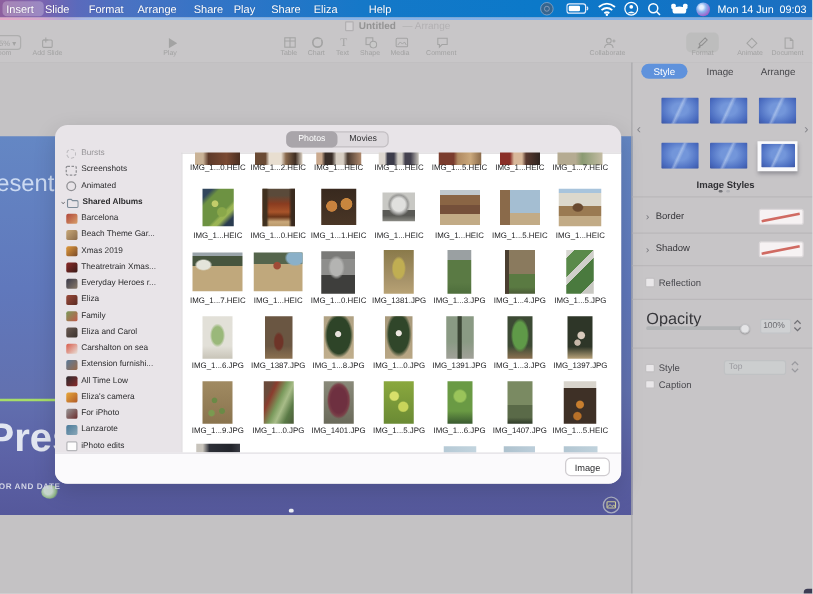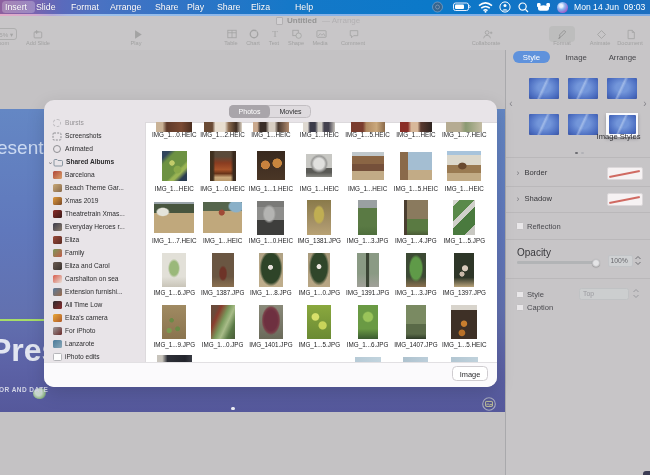--- a/index.html
+++ b/index.html
@@ -143,39 +143,39 @@
 <div style="position:absolute;left:562.5px;top:53.5px;width:120px;text-align:center;font-size:7.8px;color:#47474b;font-weight:400;white-space:nowrap;line-height:1;">Arrange</div>
 <div style="position:absolute;left:529px;top:78px;width:30px;height:21px;border-radius:1px;background:linear-gradient(115deg,rgba(255,255,255,0) 43%,rgba(235,245,255,0.38) 48%,rgba(255,255,255,0) 55%),radial-gradient(ellipse at 50% 45%,#7396da 0 30%,#4a6cc0 75%,#3c55a2 100%);"></div>
 <div style="position:absolute;left:568px;top:78px;width:30px;height:21px;border-radius:1px;background:linear-gradient(115deg,rgba(255,255,255,0) 43%,rgba(235,245,255,0.38) 48%,rgba(255,255,255,0) 55%),radial-gradient(ellipse at 50% 45%,#7396da 0 30%,#4a6cc0 75%,#3c55a2 100%);"></div>
 <div style="position:absolute;left:607px;top:78px;width:30px;height:21px;border-radius:1px;background:linear-gradient(115deg,rgba(255,255,255,0) 43%,rgba(235,245,255,0.38) 48%,rgba(255,255,255,0) 55%),radial-gradient(ellipse at 50% 45%,#7396da 0 30%,#4a6cc0 75%,#3c55a2 100%);"></div>
 <div style="position:absolute;left:529px;top:114px;width:30px;height:21px;border-radius:1px;background:linear-gradient(115deg,rgba(255,255,255,0) 43%,rgba(235,245,255,0.38) 48%,rgba(255,255,255,0) 55%),radial-gradient(ellipse at 50% 45%,#7396da 0 30%,#4a6cc0 75%,#3c55a2 100%);"></div>
 <div style="position:absolute;left:568px;top:114px;width:30px;height:21px;border-radius:1px;background:linear-gradient(115deg,rgba(255,255,255,0) 43%,rgba(235,245,255,0.38) 48%,rgba(255,255,255,0) 55%),radial-gradient(ellipse at 50% 45%,#7396da 0 30%,#4a6cc0 75%,#3c55a2 100%);"></div>
 <div style="position:absolute;left:606px;top:112.5px;width:32px;height:24px;background:#fafafc;box-shadow:0 2px 3px rgba(80,80,90,0.45);"></div>
 <div style="position:absolute;left:608.5px;top:115px;width:30px;height:21px;border-radius:1px;background:linear-gradient(115deg,rgba(255,255,255,0) 43%,rgba(235,245,255,0.38) 48%,rgba(255,255,255,0) 55%),radial-gradient(ellipse at 50% 45%,#7396da 0 30%,#4a6cc0 75%,#3c55a2 100%);width:27px;height:19px;"></div>
 <div style="position:absolute;left:451px;top:99px;width:120px;text-align:center;font-size:10px;color:#85858a;font-weight:400;white-space:nowrap;line-height:1;">‹</div>
 <div style="position:absolute;left:585px;top:99px;width:120px;text-align:center;font-size:10px;color:#85858a;font-weight:400;white-space:nowrap;line-height:1;">›</div>
-<div style="position:absolute;left:520.5px;top:133px;width:120px;text-align:right;font-size:7.6px;color:#303034;font-weight:400;white-space:nowrap;line-height:1;">Image Styles</div>
+<div style="position:absolute;left:520.5px;top:144px;width:120px;text-align:center;font-size:7.6px;color:#303034;font-weight:700;white-space:nowrap;line-height:1;">Image Styles</div>
 <div style="position:absolute;left:575px;top:151.5px;width:2.6px;height:2.6px;border-radius:50%;background:#6e6e73;"></div>
 <div style="position:absolute;left:581px;top:151.5px;width:2.6px;height:2.6px;border-radius:50%;background:#b2b2b7;"></div>
 <div style="position:absolute;left:506px;top:157px;width:144px;height:1px;background:#bab8ba;"></div>
 <div style="position:absolute;left:506px;top:185.5px;width:144px;height:1px;background:#bab8ba;"></div>
 <div style="position:absolute;left:506px;top:212px;width:144px;height:1px;background:#bab8ba;"></div>
 <div style="position:absolute;left:506px;top:239px;width:144px;height:1px;background:#bab8ba;"></div>
 <div style="position:absolute;left:506px;top:277.5px;width:144px;height:1px;background:#bab8ba;"></div>
 <div style="position:absolute;left:516.5px;top:168.5px;font-size:8.5px;color:#77777c;font-weight:400;white-space:nowrap;line-height:1;">›</div>
 <div style="position:absolute;left:524.5px;top:168.5px;font-size:7.6px;color:#37373b;font-weight:400;white-space:nowrap;line-height:1;">Border</div>
 <div style="position:absolute;left:606.5px;top:167px;width:36px;height:13px;border-radius:2px;background:#f6f2f3;border:1px solid #dcd8da;"></div>
 <div style="position:absolute;left:609px;top:173.2px;width:31px;height:1.5px;background:#d06a62;transform:rotate(-11deg);"></div>
 <div style="position:absolute;left:516.5px;top:194.5px;font-size:8.5px;color:#77777c;font-weight:400;white-space:nowrap;line-height:1;">›</div>
 <div style="position:absolute;left:524.5px;top:194.5px;font-size:7.6px;color:#37373b;font-weight:400;white-space:nowrap;line-height:1;">Shadow</div>
 <div style="position:absolute;left:606.5px;top:193px;width:36px;height:13px;border-radius:2px;background:#f6f2f3;border:1px solid #dcd8da;"></div>
 <div style="position:absolute;left:609px;top:199.2px;width:31px;height:1.5px;background:#d06a62;transform:rotate(-11deg);"></div>
 <div style="position:absolute;left:516px;top:222px;width:7.5px;height:7.5px;border-radius:1.5px;background:#e9e7e9;border:1px solid #c2c0c2;"></div>
 <div style="position:absolute;left:527px;top:222.5px;font-size:7.6px;color:#4a4a4f;font-weight:400;white-space:nowrap;line-height:1;">Reflection</div>
-<div style="position:absolute;left:517px;top:247.5px;font-size:10px;color:#37373b;font-weight:400;white-space:nowrap;line-height:1;">Opacity</div>
+<div style="position:absolute;left:517px;top:247.5px;font-size:13px;color:#37373b;font-weight:400;white-space:nowrap;line-height:1;">Opacity</div>
 <div style="position:absolute;left:517px;top:261.4px;width:82px;height:2.6px;border-radius:1.3px;background:#b2b4b6;"></div>
 <div style="position:absolute;left:591.5px;top:258.5px;width:8px;height:8px;border-radius:50%;background:#e4e4e6;border:1px solid #c2c2c5;box-shadow:0 0.5px 1px rgba(0,0,0,0.25);"></div>
 <div style="position:absolute;left:607.5px;top:254.5px;width:25px;height:12px;border-radius:2px;background:#cfd1d3;border:1px solid #c2c4c7;"></div>
 <div style="position:absolute;left:610.5px;top:257.5px;font-size:6.8px;color:#6a6a6f;font-weight:400;white-space:nowrap;line-height:1;">100%</div>
 <svg style="position:absolute;left:633.5px;top:255px;" width="8" height="11" viewBox="0 0 8 11">
       <path d="M1.5 4 L4 1.5 L6.5 4" stroke="#707075" stroke-width="1" fill="none"></path>
       <path d="M1.5 7 L4 9.5 L6.5 7" stroke="#707075" stroke-width="1" fill="none"></path>
     </svg>
 <div style="position:absolute;left:516px;top:290.5px;width:7.5px;height:7.5px;border-radius:1.5px;background:#e9e7e9;border:1px solid #c2c0c2;"></div>
 <div style="position:absolute;left:527px;top:290.8px;font-size:7.6px;color:#4a4a4f;font-weight:400;white-space:nowrap;line-height:1;">Style</div>

